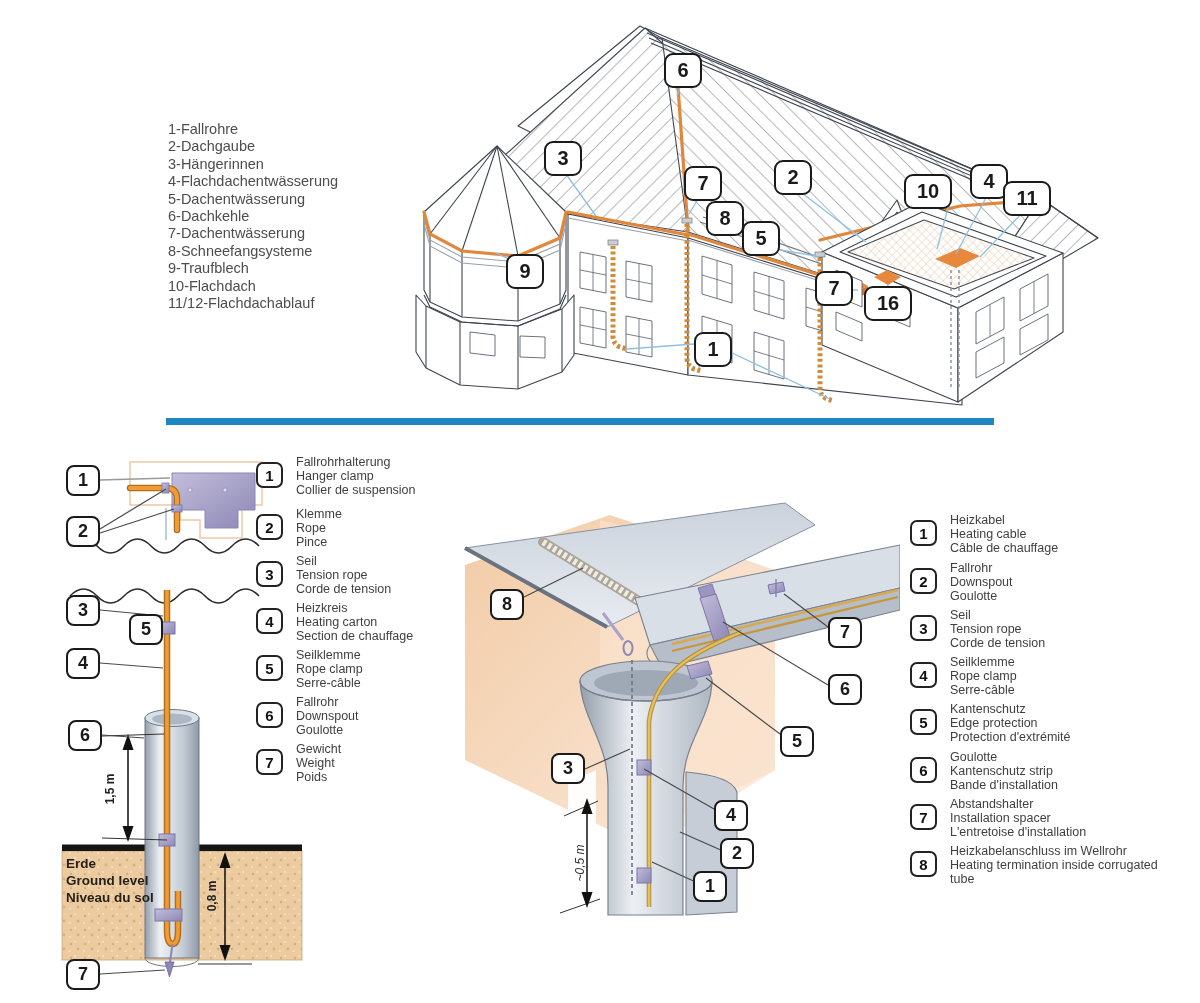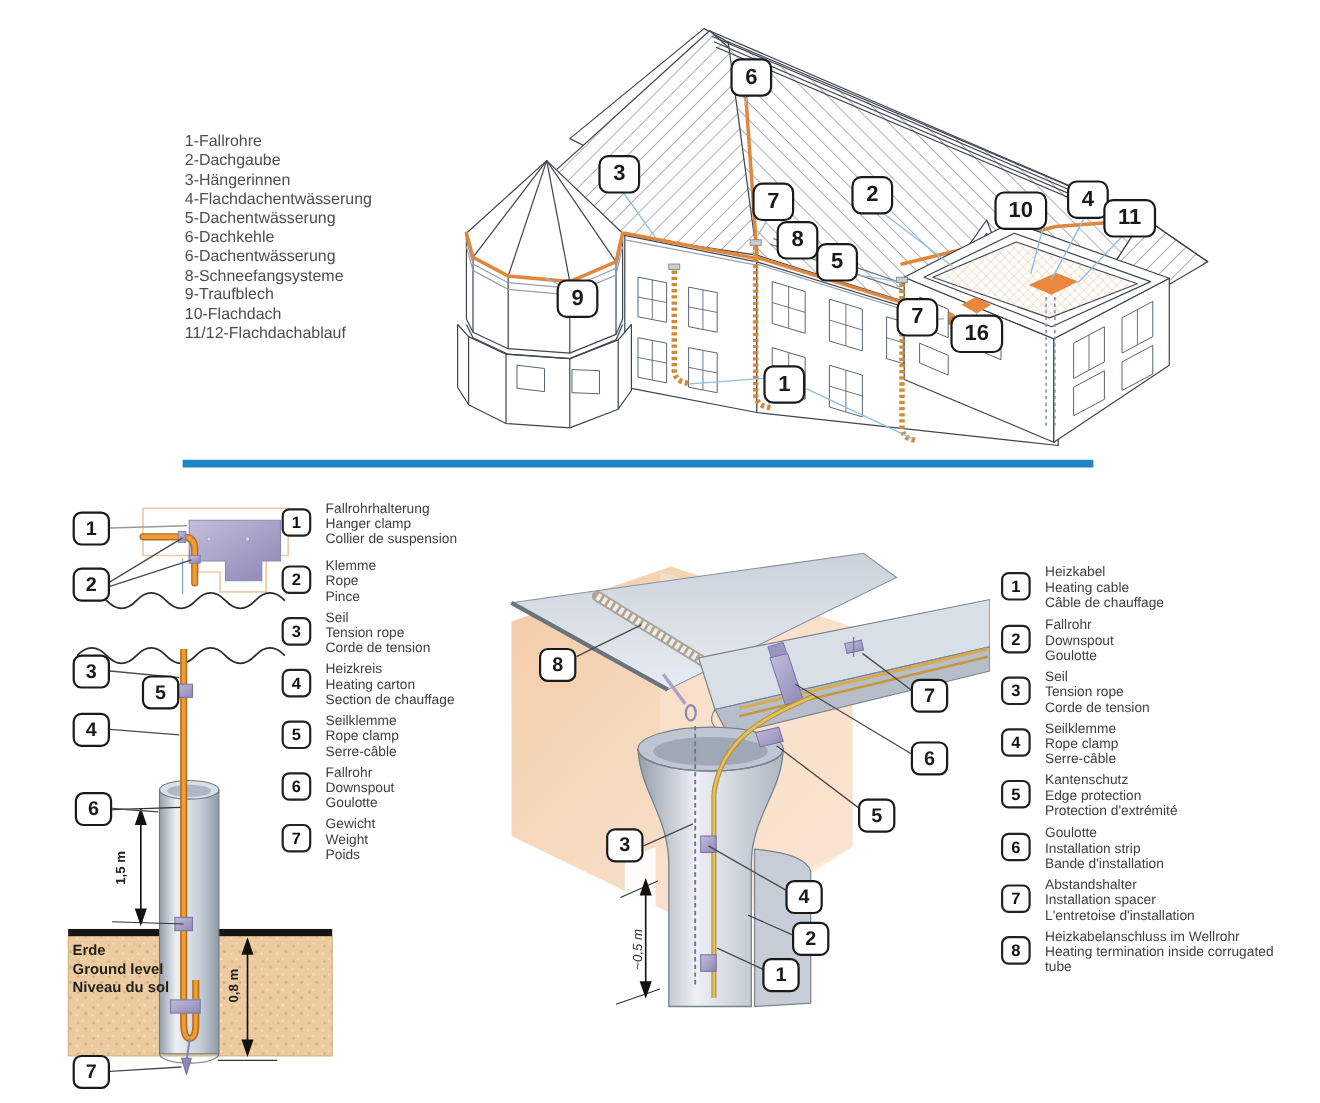--- a/index.html
+++ b/index.html
@@ -47,21 +47,21 @@
 
 <div id="page">
 
   <div id="roof-legend">
     <div>1-Fallrohre</div>
     <div>2-Dachgaube</div>
     <div>3-Hängerinnen</div>
     <div>4-Flachdachentwässerung</div>
     <div>5-Dachentwässerung</div>
     <div>6-Dachkehle</div>
-    <div>6-Dachentwässerung</div>
+    <div>7-Dachentwässerung</div>
     <div>8-Schneefangsysteme</div>
     <div>9-Traufblech</div>
     <div>10-Flachdach</div>
     <div>11/12-Flachdachablauf</div>
   </div>
 
   <svg style="left:400px;top:0;" width="700" height="412" viewBox="0 0 700 412">
     <defs>
       <pattern id="hL" width="11" height="11" patternUnits="userSpaceOnUse" patternTransform="rotate(45)">
         <line x1="0" y1="0" x2="0" y2="11" stroke="#5A616C" stroke-width="0.9"></line>
@@ -558,21 +558,21 @@
     <div class="txt">
         <div>Kantenschutz</div>
         <div>Edge protection</div>
         <div>Protection d'extrémité</div>
       </div>
   </div>
   <div class="leg" style="left:910px;top:751px;width:272px;">
     <div class="box">6</div>
     <div class="txt">
         <div>Goulotte</div>
-        <div>Installation strip</div>
+        <div>Kantenschutz strip</div>
         <div>Bande d'installation</div>
       </div>
   </div>
   <div class="leg" style="left:910px;top:798px;width:272px;">
     <div class="box">7</div>
     <div class="txt">
         <div>Abstandshalter</div>
         <div>Installation spacer</div>
         <div>L'entretoise d'installation</div>
       </div>

